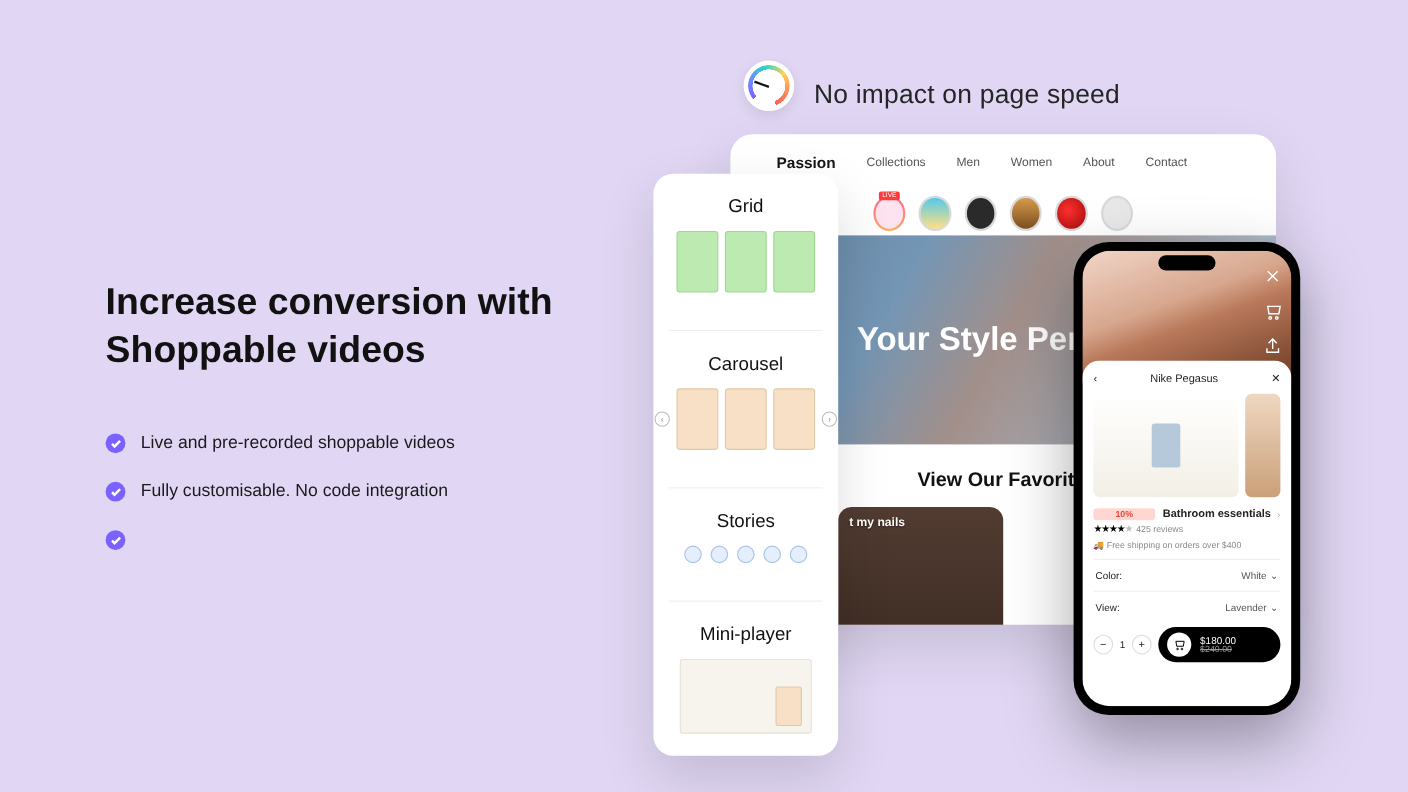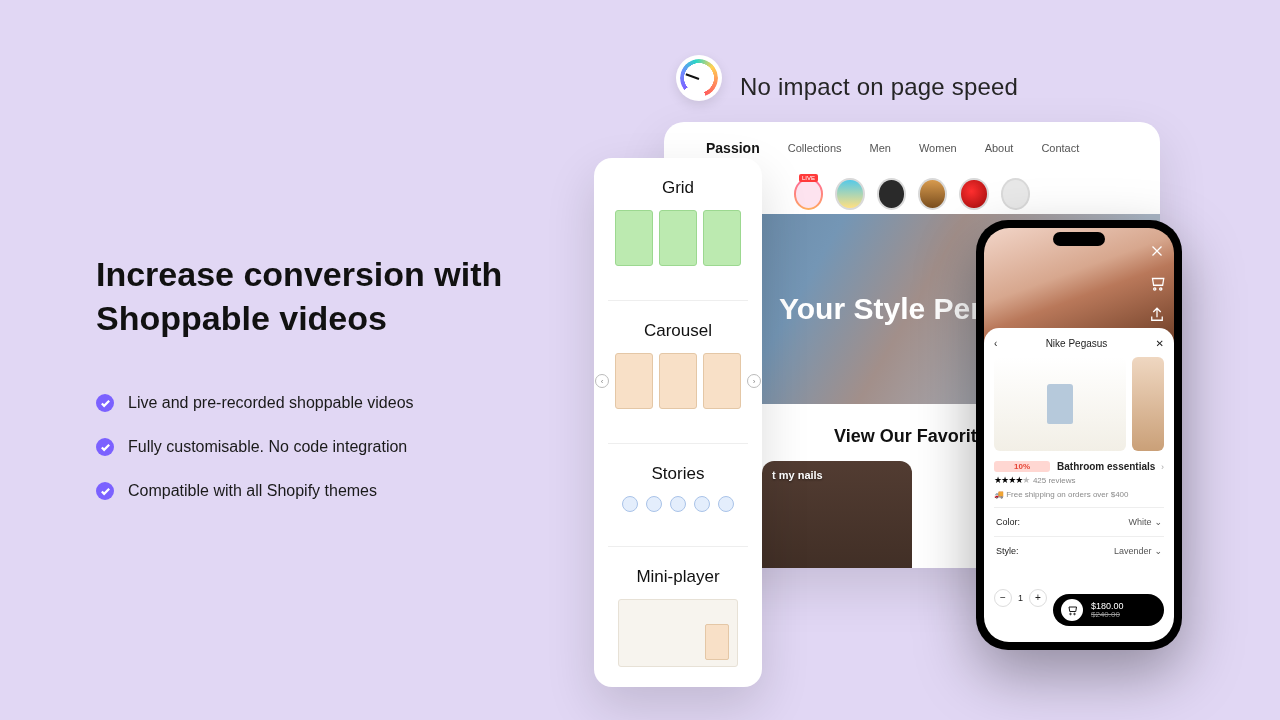--- a/index.html
+++ b/index.html
@@ -79,21 +79,21 @@
   .imgrow{display:flex;gap:6px;height:94px;margin-bottom:10px;}
   .pimg{flex:1;border-radius:6px;}
   .pbadge{display:inline-block;background:#ffd7d2;color:#e64536;font-size:8px;font-weight:700;padding:1px 20px;border-radius:3px;margin-right:5px;}
   .ptitle{font-size:10px;font-weight:700;}
   .stars{letter-spacing:-1px;color:#000;font-size:9px;}
   .muted{color:#8b8b8b;font-size:8px;}
   .optrow{display:flex;justify-content:space-between;align-items:center;border-top:1px solid #eee;padding:9px 2px;font-size:9px;}
   .optrow .val{color:#555;display:flex;align-items:center;gap:3px;}
   .qtybar{display:flex;align-items:center;gap:6px;margin-top:4px;}
   .qbtn{width:18px;height:18px;border-radius:50%;border:1px solid #ddd;display:flex;align-items:center;justify-content:center;font-size:10px;}
-  .buy{flex:1;background:#000;color:#fff;border-radius:18px;height:32px;display:flex;align-items:center;gap:8px;padding:0 8px;font-size:9px;margin-top:25px;}
+  .buy{flex:1;background:#000;color:#fff;border-radius:18px;height:32px;display:flex;align-items:center;gap:8px;padding:0 8px;font-size:9px;}
   .buy .old{text-decoration:line-through;color:#999;font-size:8px;}
   .cartcirc{width:22px;height:22px;border-radius:50%;background:#fff;display:flex;align-items:center;justify-content:center;}
   .cartcirc svg{width:12px;height:12px;stroke:#000;fill:none;stroke-width:1.8;}
 </style>
 </head>
 <body>
 
 <div class="speed-badge">
   <div class="speed-icon">
     <div class="speed-arc"></div>
@@ -121,21 +121,20 @@
         </svg>
       </span>
     <span>Fully customisable.  No code integration</span>
   </div>
   <div class="bullet">
     <span class="tick">
         <svg viewBox="0 0 12 12">
           <path d="M2 6l2.5 2.5L10 3"></path>
         </svg>
       </span>
-    <span>Compatible with all Shopify  themes</span>
   </div>
 </div>
 
 <div class="site">
   <div class="site-header">
     <span class="brand">Passion</span>
     <span class="nav-link">Collections</span>
     <span class="nav-link">Men</span>
     <span class="nav-link">Women</span>
     <span class="nav-link">About</span>
@@ -257,21 +256,21 @@
       <div><span class="stars">★★★★</span><span style="opacity:.3">★</span> <span class="muted">425 reviews</span></div>
       <div class="muted" style="margin:5px 0 8px">🚚 <span>Free shipping on orders over $400</span></div>
       <div class="optrow">
         <span>Color:</span>
         <span class="val">
             <span>White</span> 
             <span>⌄</span>
           </span>
       </div>
       <div class="optrow">
-        <span>Style:</span>
+        <span>View:</span>
         <span class="val">
             <span>Lavender</span> 
             <span>⌄</span>
           </span>
       </div>
       <div class="qtybar">
         <div class="qbtn">−</div>
         <span>1</span>
         <div class="qbtn">+</div>
         <div class="buy">

